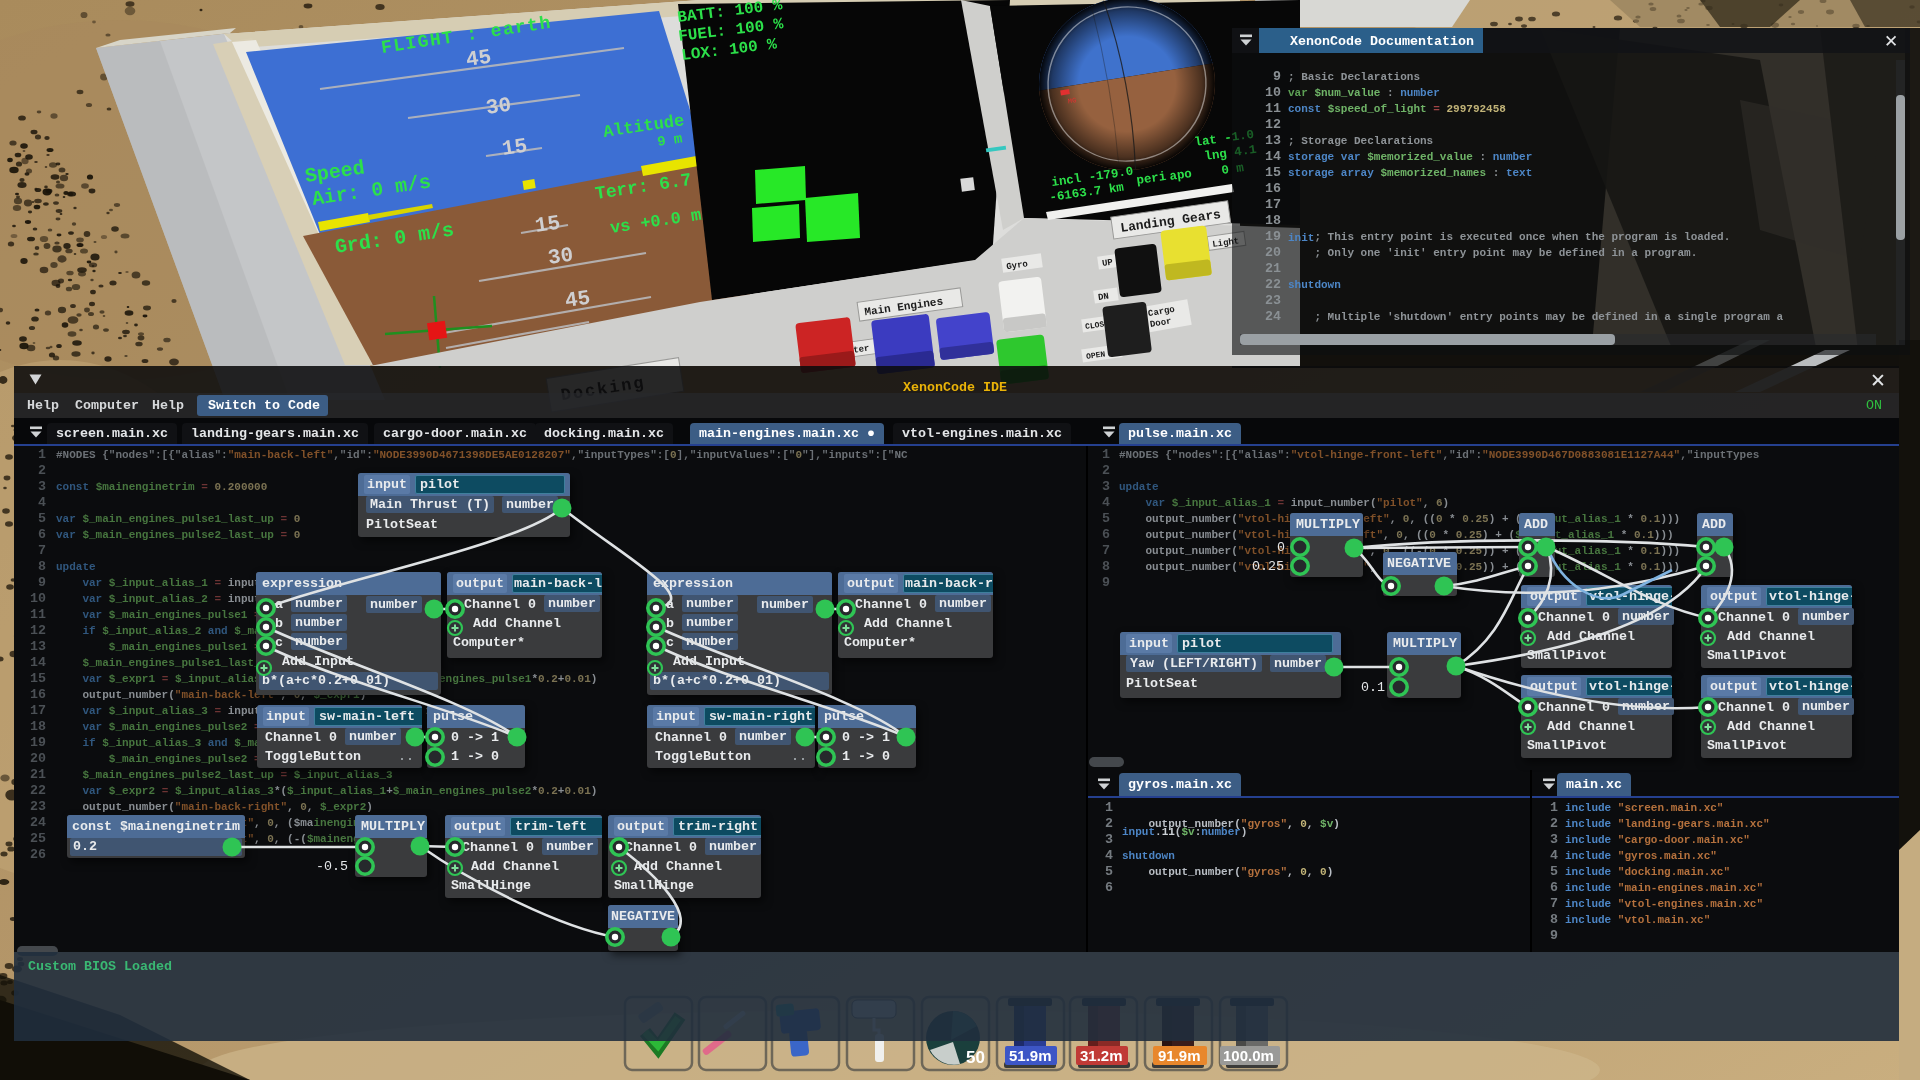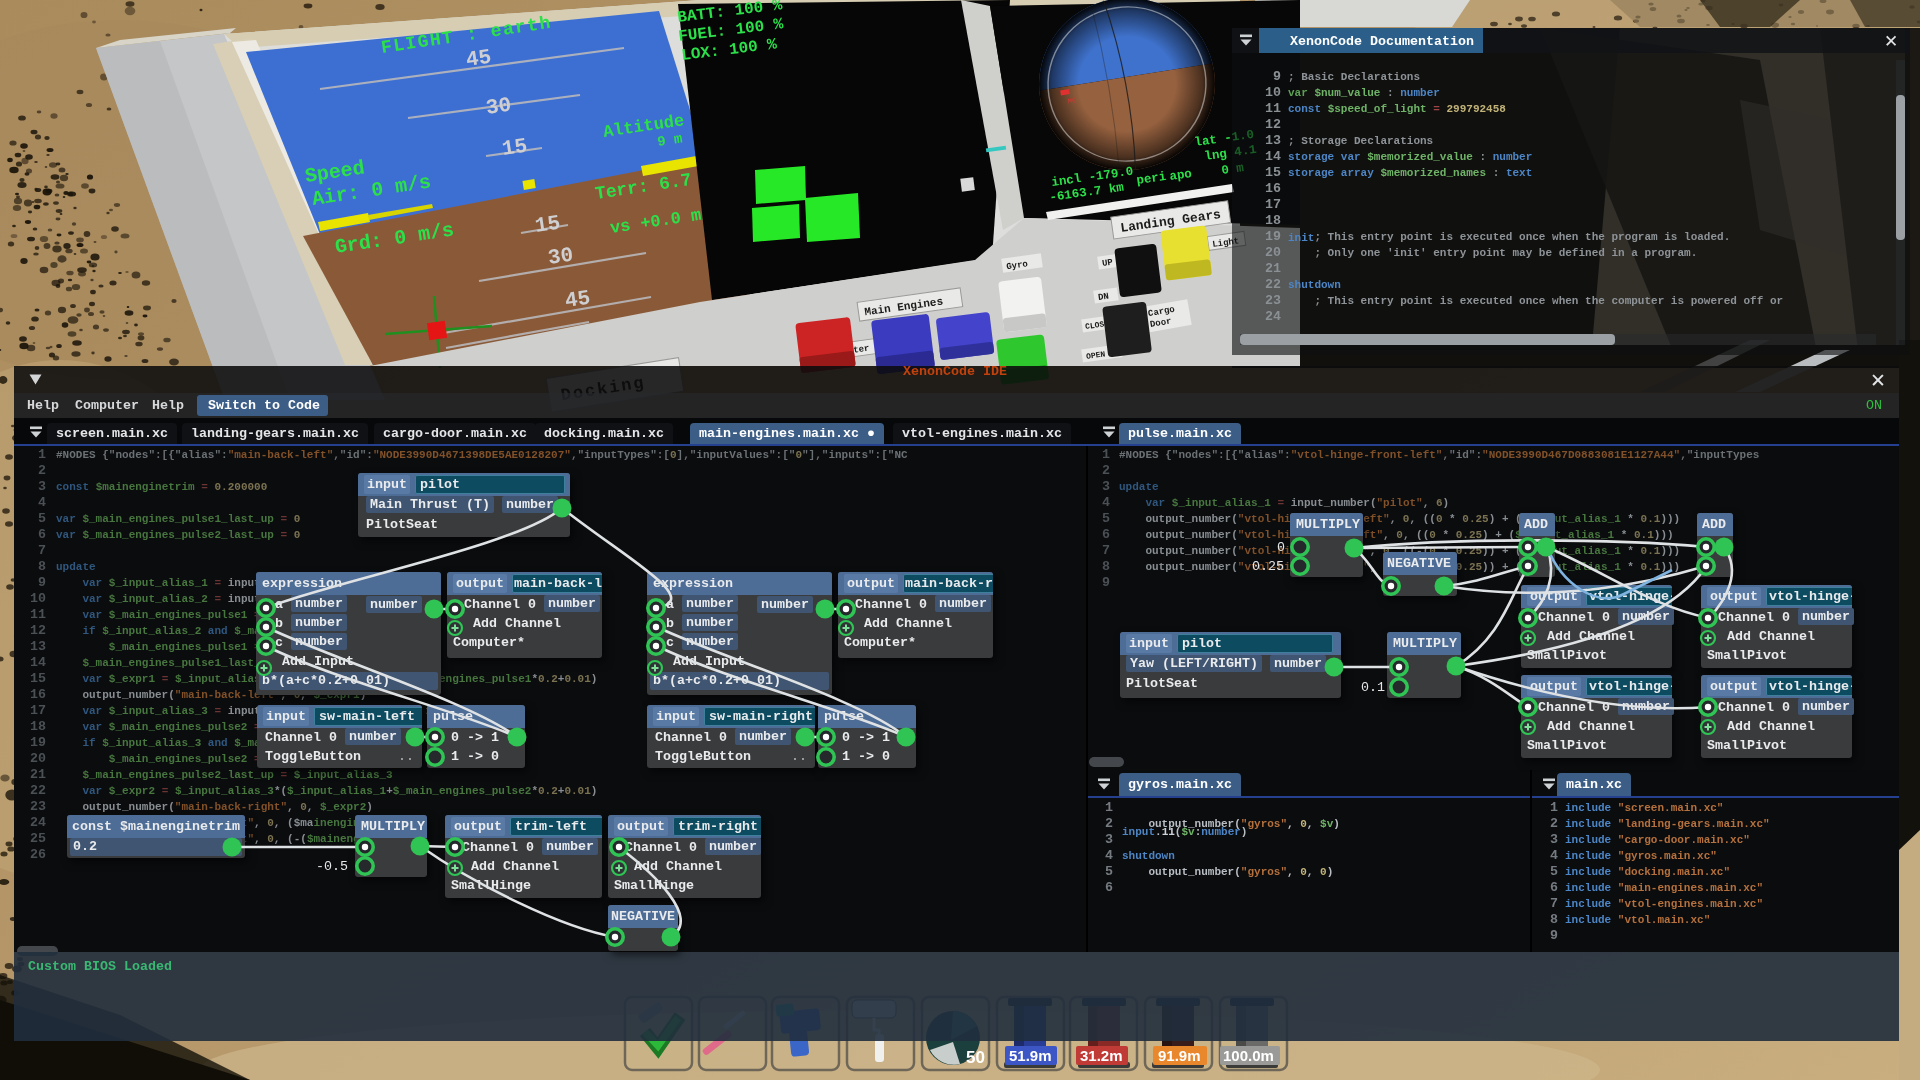--- a/index.html
+++ b/index.html
@@ -607,21 +607,21 @@
         <ellipse cx="50" cy="150" rx="3.5" ry="2.1" fill="#191309" opacity="0.92"></ellipse>
         <ellipse cx="101" cy="286" rx="2.6" ry="1.6" fill="#191309" opacity="0.76"></ellipse>
 </g>
 </svg>
 
 <div class="abs" style="left:14px;top:366px;width:1885px;height:675px;background:#0a0b0d;opacity:.0"></div>
     <div class="abs" style="left:14px;top:366px;width:1885px;height:27px;background:rgba(11,11,13,.88)"></div>
     <div class="abs" style="left:28px;top:372px;width:16px;height:16px"><svg width="15" height="14">
         <path d="M1.5 2.5 L13.5 2.5 L7.5 12.5 Z" fill="#d2d4d6"></path>
       </svg></div>
-    <div class="abs" style="left:903px;top:364px;color:#c2410c;font-weight:bold">XenonCode IDE</div>
+    <div class="abs" style="left:903px;top:380px;color:#eab308;font-weight:bold">XenonCode IDE</div>
     <div class="abs" style="left:1870px;top:369px;color:#e2e4e6;font-size:19px;font-family:'Liberation Sans'">✕</div>
     <div class="abs" style="left:14px;top:393px;width:1885px;height:25px;background:rgba(30,31,34,.96)"></div>
     <span class="menu" style="left:27px">Help</span>
     <span class="menu" style="left:75px">Computer</span>
     <span class="menu" style="left:152px">Help</span>
     <div class="abs" style="left:197px;top:395px;width:131px;height:21px;background:#3c5d85;border-radius:3px"></div>
     <span class="menu" style="left:208px;color:#fff">Switch to Code</span>
     <span class="menu" style="left:1866px;color:#2fbf3f;font-weight:normal">ON</span>
     <div class="abs" style="left:14px;top:418px;width:1885px;height:26px;background:#07080a"></div>
     <div class="abs" style="left:14px;top:444px;width:1885px;height:2.5px;background:#25408f"></div>
@@ -1058,21 +1058,21 @@
     <div class="cl" style="left:1288px;top:69px"><span class="c">; Basic Declarations</span></div>
     <div class="cl" style="left:1288px;top:85px"><span class="g">var</span> <span class="v">$num_value</span> <span class="c">:</span> <span class="k">number</span></div>
     <div class="cl" style="left:1288px;top:101px"><span class="k">const</span> <span class="v">$speed_of_light</span> <span class="o">=</span> <span class="n">299792458</span></div>
     <div class="cl" style="left:1288px;top:133px"><span class="c">; Storage Declarations</span></div>
     <div class="cl" style="left:1288px;top:149px"><span class="k">storage var</span> <span class="v">$memorized_value</span> <span class="c">:</span> <span class="k">number</span></div>
     <div class="cl" style="left:1288px;top:165px"><span class="k">storage array</span> <span class="v">$memorized_names</span> <span class="c">:</span> <span class="k">text</span></div>
     <div class="cl" style="left:1288px;top:230px"><span class="k">init</span></div>
     <div class="cl" style="left:1288px;top:229px"><span class="c">    ; This entry point is executed once when the program is loaded.</span></div>
     <div class="cl" style="left:1288px;top:245px"><span class="c">    ; Only one 'init' entry point may be defined in a program.</span></div>
     <div class="cl" style="left:1288px;top:277px"><span class="k">shutdown</span></div>
-    <div class="cl" style="left:1288px;top:293px"><span class="c">    ; This entry point is executed once when the computer is powered off or</span></div>
+    <div class="cl" style="left:1288px;top:309px"><span class="c">    ; Multiple 'shutdown' entry points may be defined in a single program a</span></div>
     <div class="gut" style="left:1247px;top:69px;color:#8a9094">9</div>
     <div class="gut" style="left:1247px;top:85px;color:#8a9094">10</div>
     <div class="gut" style="left:1247px;top:101px;color:#8a9094">11</div>
     <div class="gut" style="left:1247px;top:117px;color:#8a9094">12</div>
     <div class="gut" style="left:1247px;top:133px;color:#8a9094">13</div>
     <div class="gut" style="left:1247px;top:149px;color:#8a9094">14</div>
     <div class="gut" style="left:1247px;top:165px;color:#8a9094">15</div>
     <div class="gut" style="left:1247px;top:181px;color:#8a9094">16</div>
     <div class="gut" style="left:1247px;top:197px;color:#8a9094">17</div>
     <div class="gut" style="left:1247px;top:213px;color:#8a9094">18</div>

